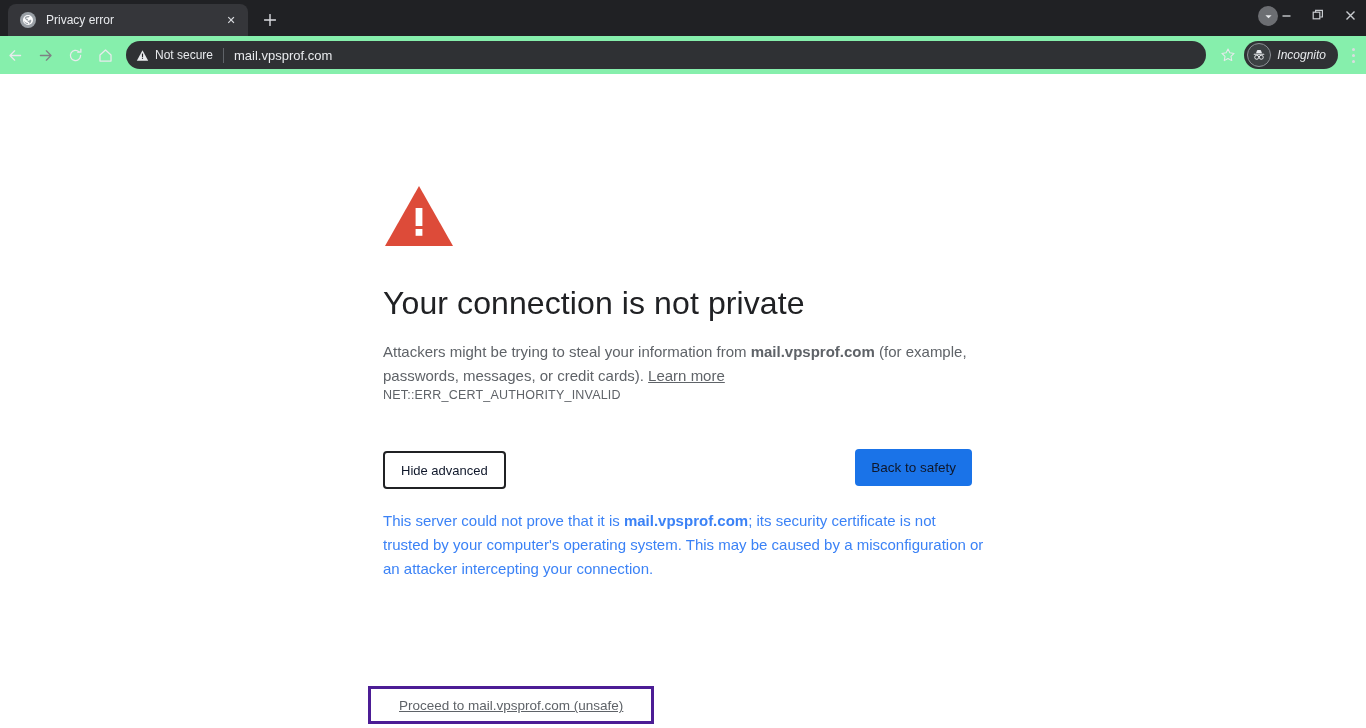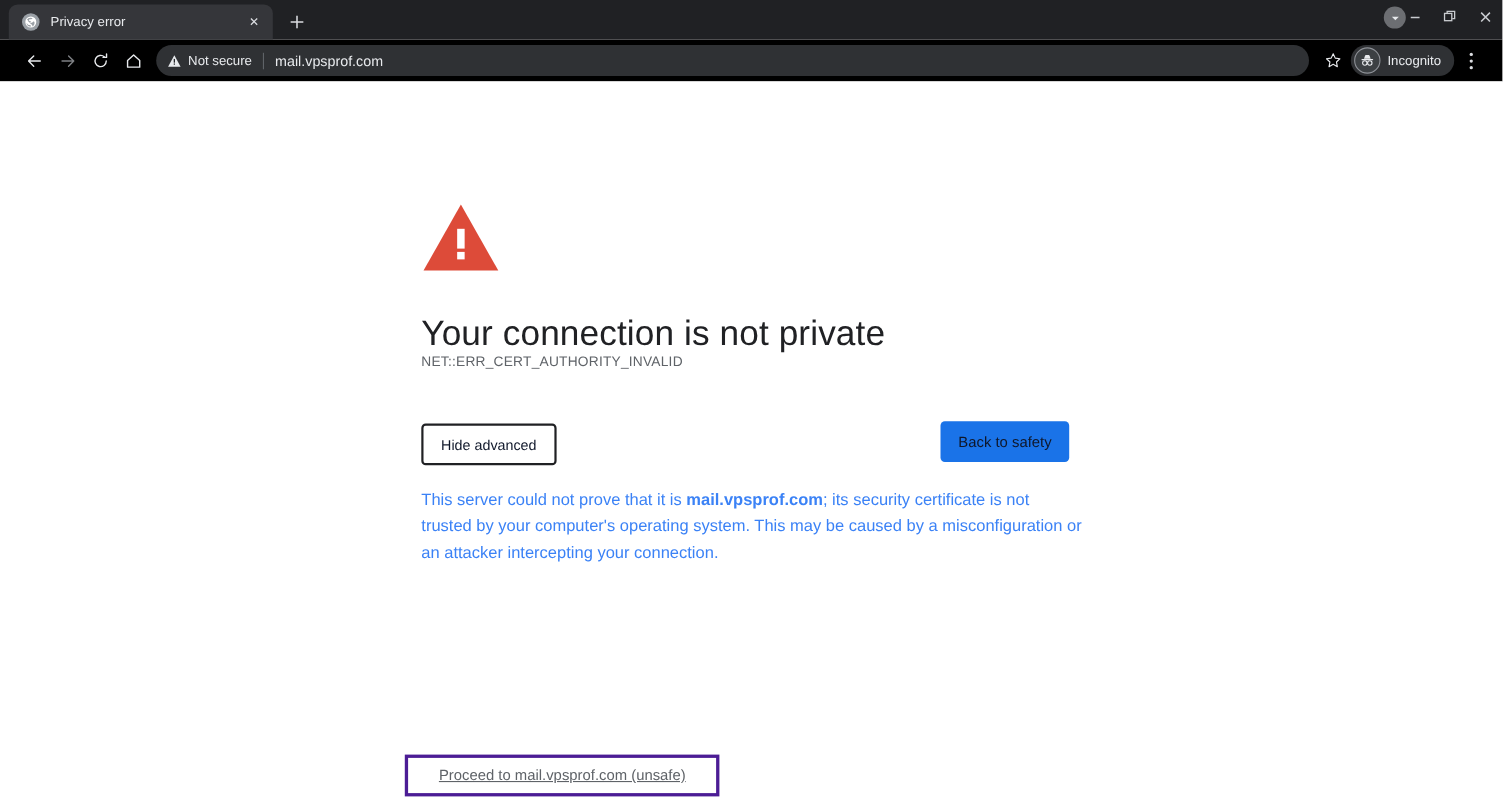--- a/index.html
+++ b/index.html
@@ -79,24 +79,24 @@
   }
   .wc {
     width: 32px; height: 30px;
     display: flex; align-items: center; justify-content: center;
     color: #c8cbcf;
     font-size: 11px;
   }
 
   .toolbar {
     height: 38px;
-    background: #000000;
+    background: #86efac;
     display: flex;
     align-items: center;
-    padding: 0 16px;
+    padding: 0 0;
     flex: none;
   }
   .navbtn {
     width: 30px; height: 30px;
     display: flex; align-items: center; justify-content: center;
     border-radius: 50%;
     flex: none;
   }
   .omnibox {
     flex: 1;
@@ -138,20 +138,21 @@
   .incognito-chip {
     height: 28px;
     background: #2f3134;
     border-radius: 14px;
     display: flex;
     align-items: center;
     gap: 6px;
     padding: 0 12px 0 3px;
     margin-left: 2px;
     flex: none;
+    font-style: italic;
   }
   .incognito-avatar {
     width: 24px; height: 24px;
     border-radius: 50%;
     background: #3c4043;
     border: 1px solid #8d9096;
     display: flex; align-items: center; justify-content: center;
   }
   .incognito-label { color: #e8eaed; font-size: 12px; }
   .kebab {
@@ -387,20 +388,23 @@
       <div class="warn-icon">
         <svg width="72" height="72" viewBox="0 0 72 72" aria-hidden="true">
           <path d="M36 8 L70 68 H2 Z" fill="#dd4b39"></path>
           <rect x="32.6" y="30" width="6.8" height="18" fill="#ffffff"></rect>
           <rect x="32.6" y="51" width="6.8" height="6.8" fill="#ffffff"></rect>
         </svg>
       </div>
 
       <h1 class="err-title">Your connection is not private</h1>
 
+      <p class="err-para">
+        <span>Attackers might be trying to steal your information from </span><b>mail.vpsprof.com</b><span> (for example, passwords, messages, or credit cards). </span><span class="learn-more">Learn more</span>
+      </p>
 
       <div class="err-code">NET::ERR_CERT_AUTHORITY_INVALID</div>
 
       <div class="btn-row">
         <button class="btn-advanced">Hide advanced</button>
         <button class="btn-safety">Back to safety</button>
       </div>
 
       <p class="advanced-para">
         <span>This server could not prove that it is </span><b>mail.vpsprof.com</b><span>; its security certificate is not trusted by your computer's operating system. This may be caused by a misconfiguration or an attacker intercepting your connection.</span>

